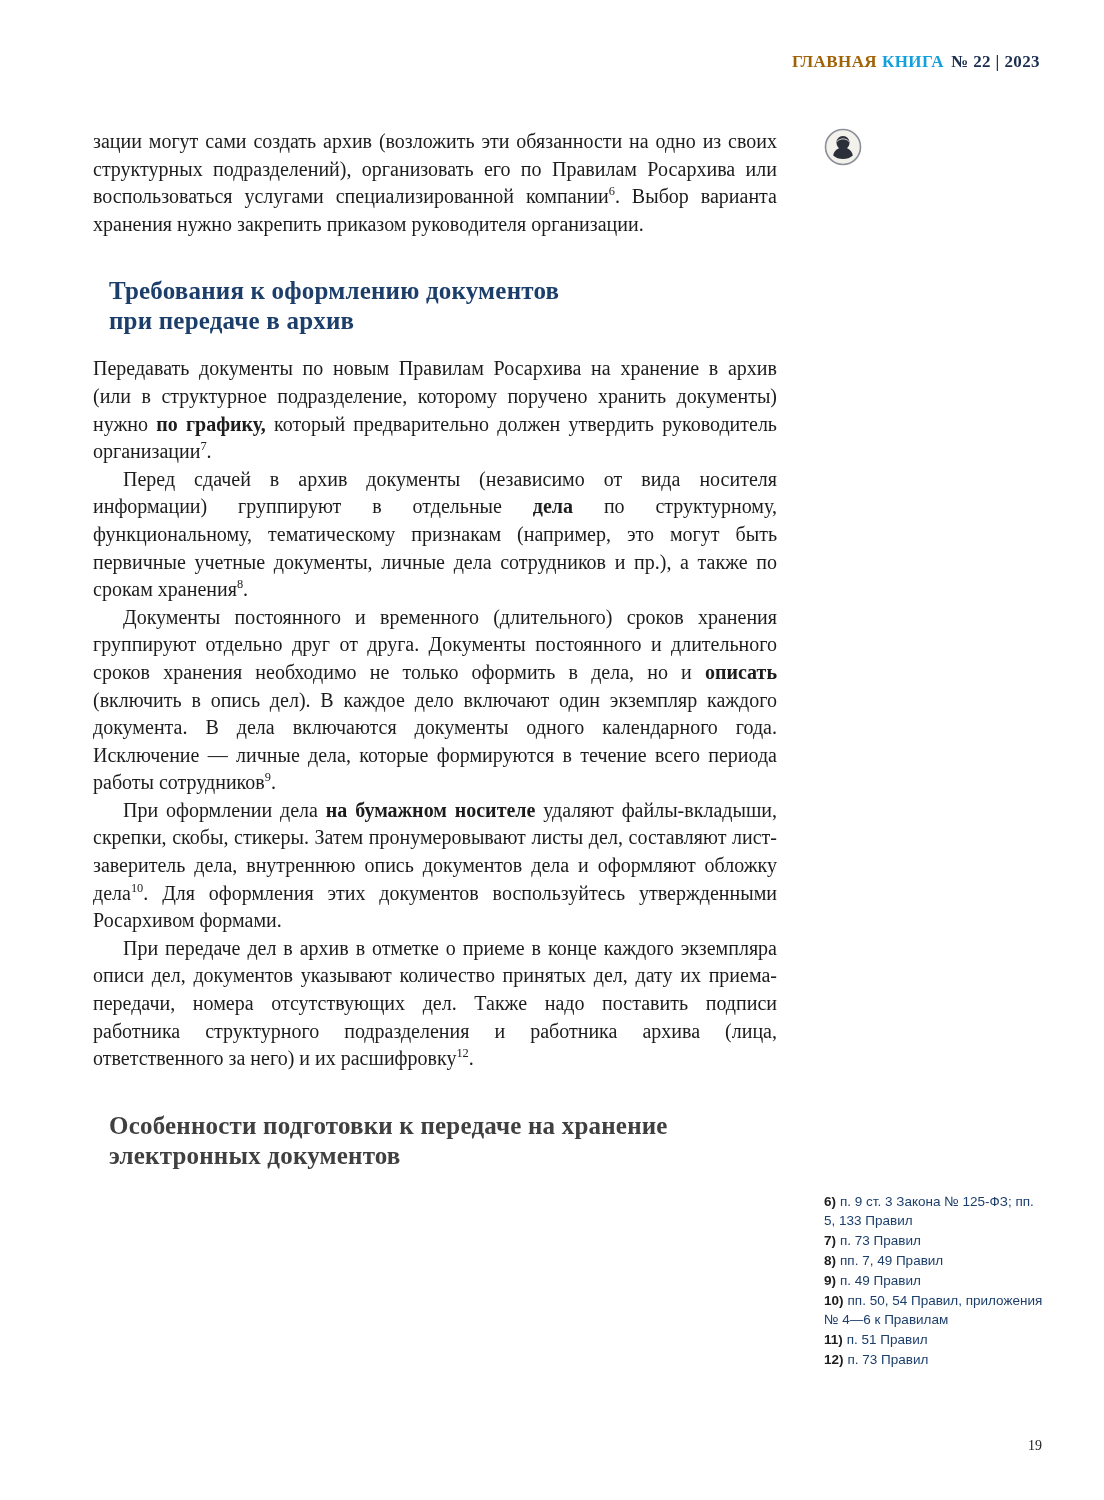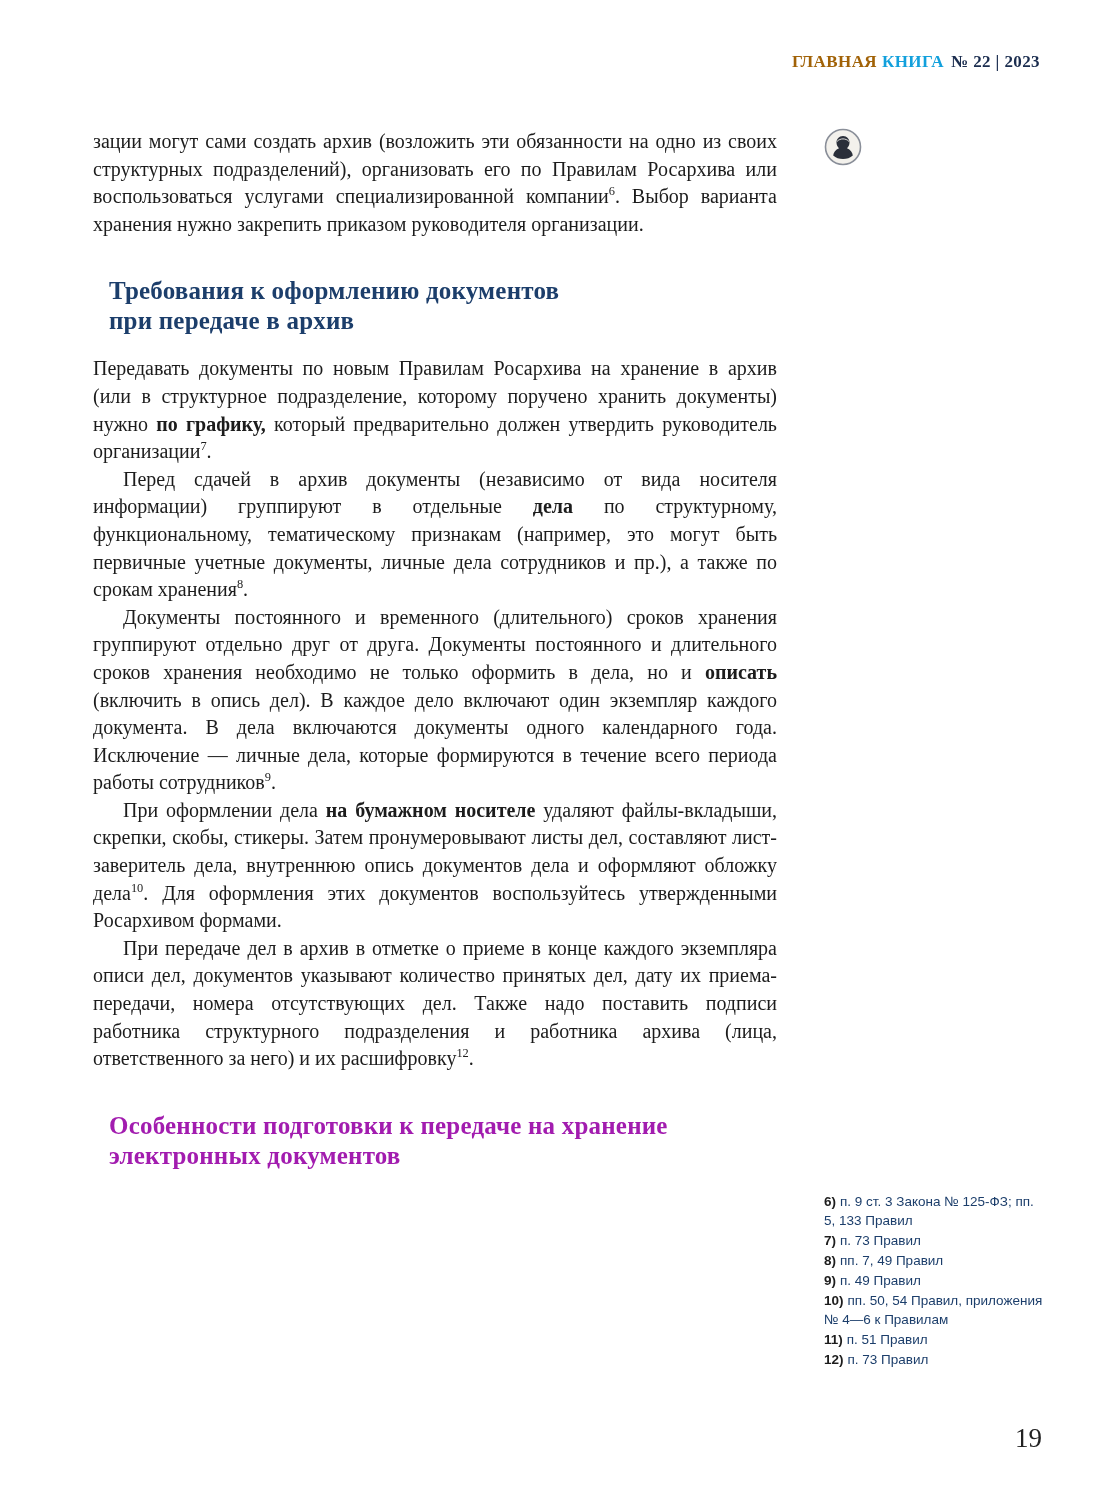--- a/index.html
+++ b/index.html
@@ -54,21 +54,21 @@
   }
   .section-heading {
     margin: 38px 0 19px 16px;
     font-size: 25px;
     line-height: 30px;
     font-weight: 700;
     white-space: pre-line;
     letter-spacing: 0.2px;
   }
   .heading-blue { color: #1c3e6b; }
-  .heading-dark { color: #a21caf; }
+  .heading-dark { color: #404040; }
 
   
   .margin-note {
     position: absolute;
     left: 824px;
     top: 128px;
     width: 218px;
     font-family: "Liberation Sans", sans-serif;
   }
   .note-icon {
@@ -101,21 +101,21 @@
     color: #1d1d1d;
     font-weight: 700;
     margin-right: 4px;
   }
 
   
   .page-number {
     position: absolute;
     right: 62px;
     bottom: 46px;
-    font-size: 27px;
+    font-size: 14px;
     font-family: "Liberation Serif", serif;
     color: #222222;
   }
 </style>
 </head>
 <body>
 
 <div class="page">
 
   <header class="masthead">

